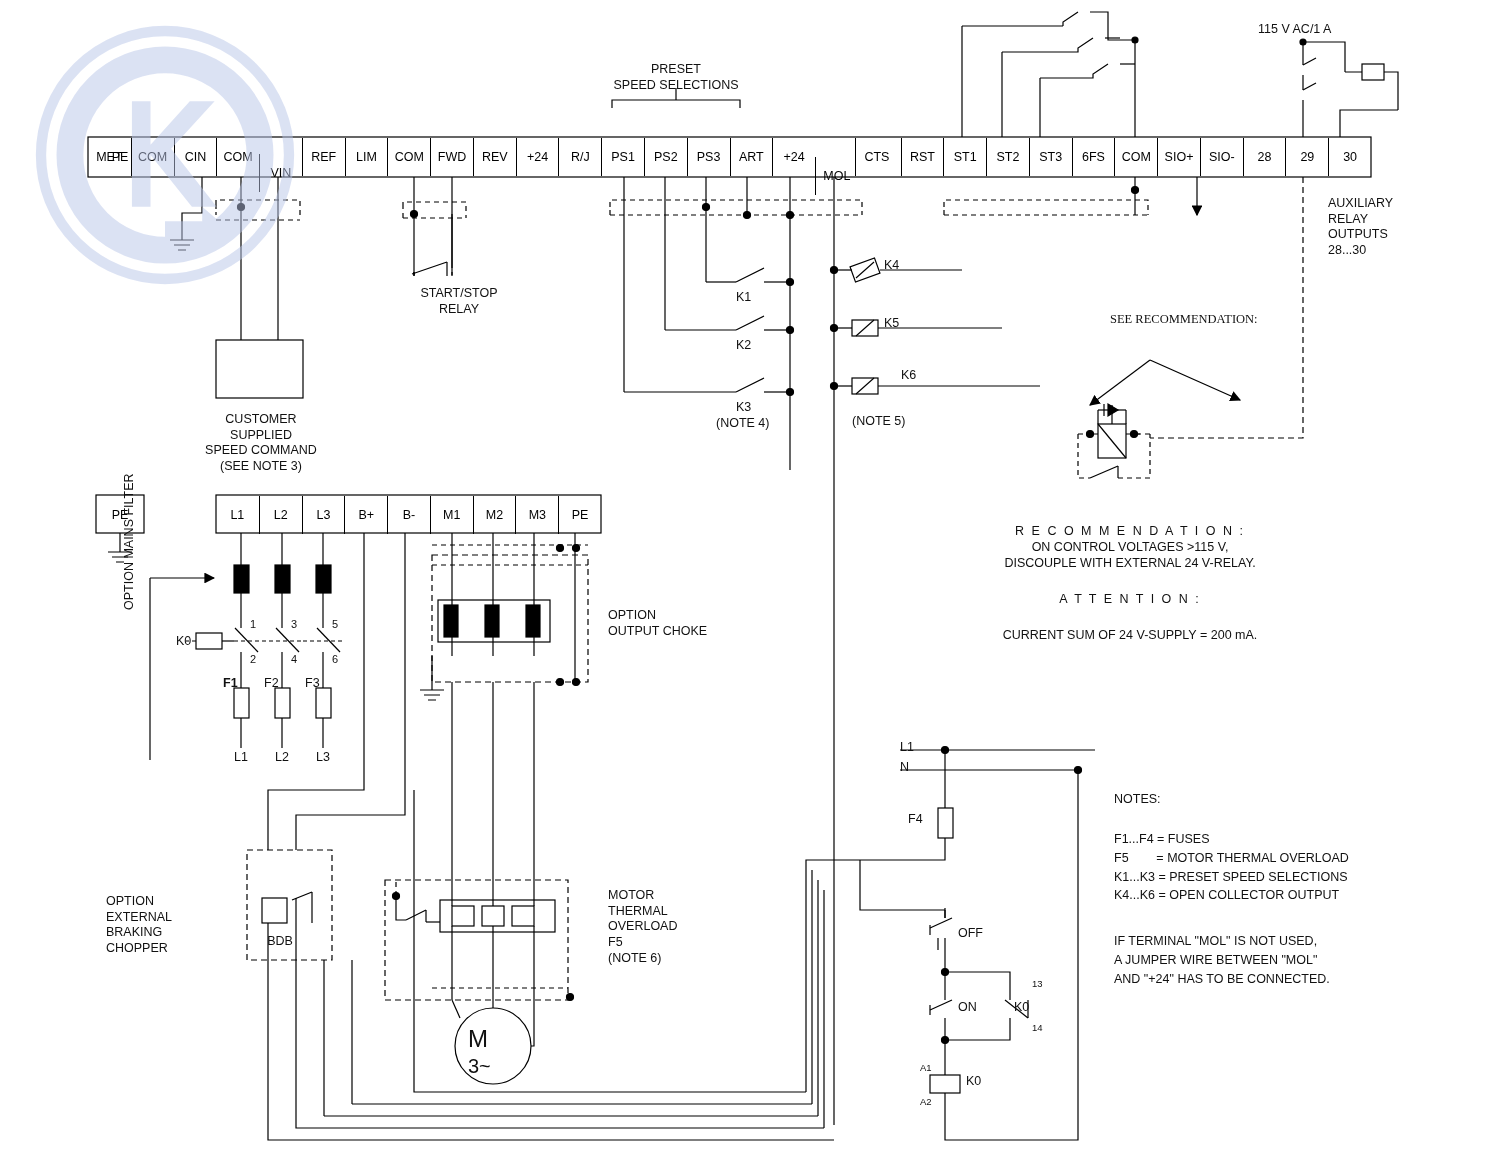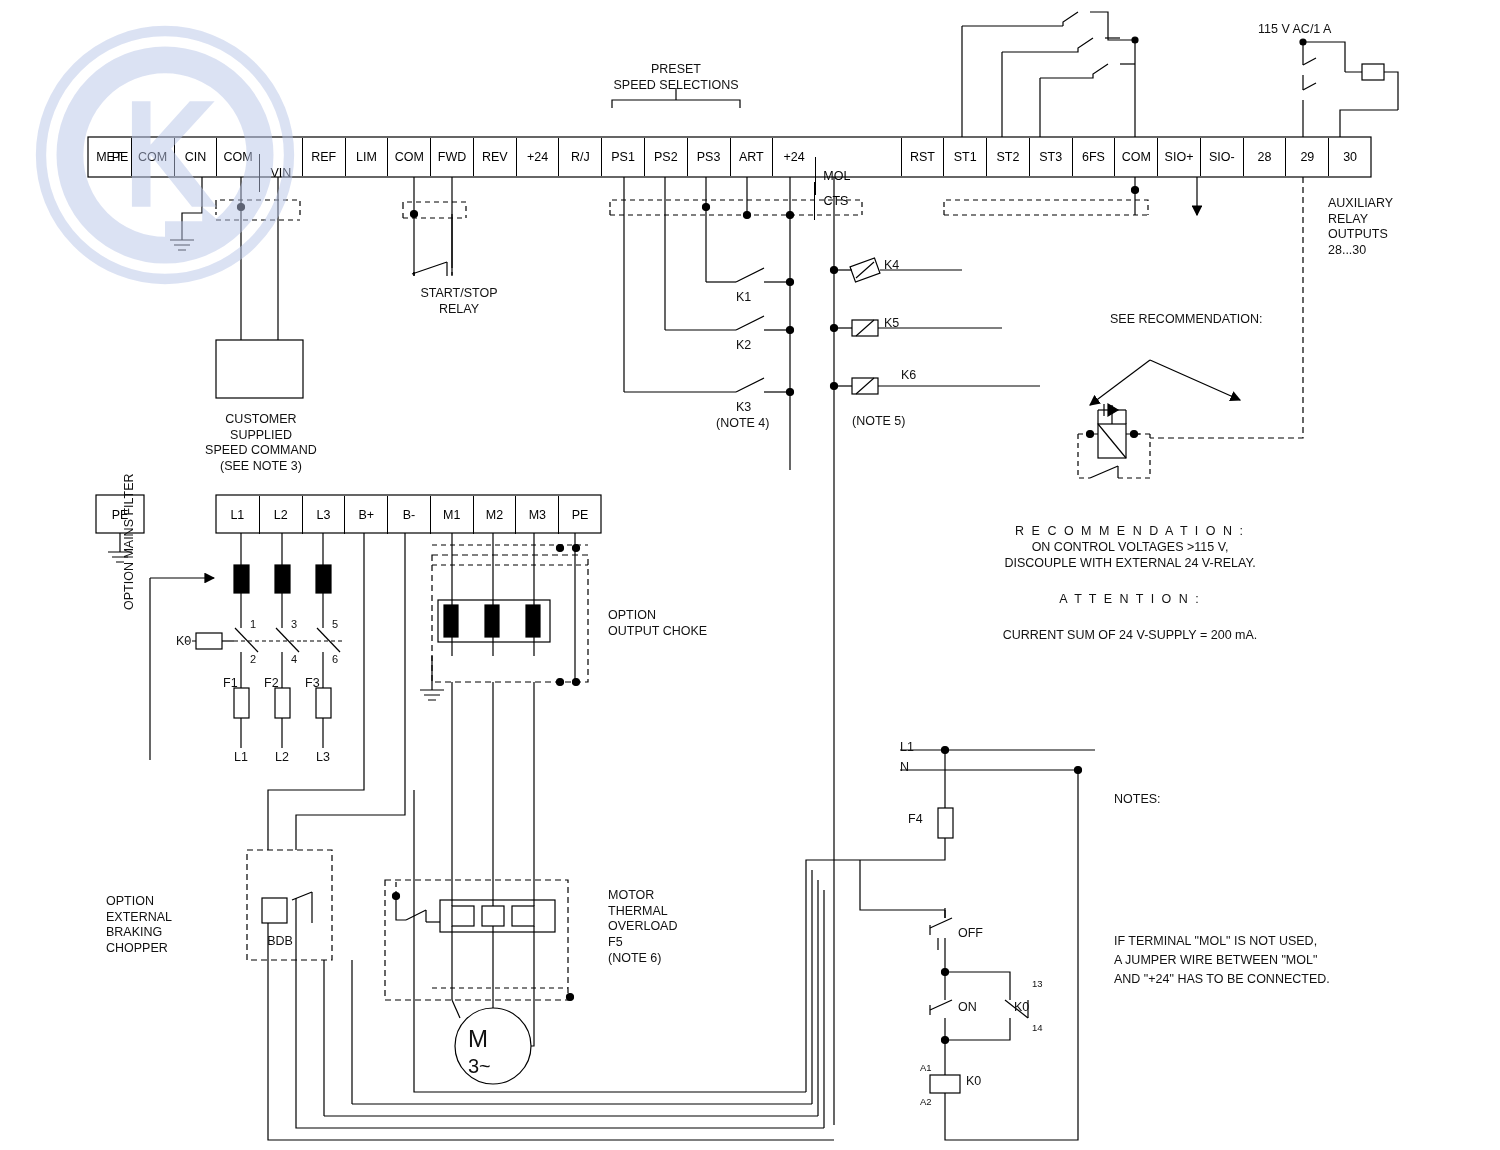--- a/index.html
+++ b/index.html
@@ -327,21 +327,21 @@
       <div class="term" style="left: 430.133px; top: 138px; width: 42.7667px;">FWD</div>
       <div class="term" style="left: 472.9px; top: 138px; width: 42.7667px;">REV</div>
       <div class="term" style="left: 515.667px; top: 138px; width: 42.7667px;">+24</div>
       <div class="term" style="left: 558.433px; top: 138px; width: 42.7667px;">R/J</div>
       <div class="term" style="left: 601.2px; top: 138px; width: 42.7667px;">PS1</div>
       <div class="term" style="left: 643.967px; top: 138px; width: 42.7667px;">PS2</div>
       <div class="term" style="left: 686.733px; top: 138px; width: 42.7667px;">PS3</div>
       <div class="term" style="left: 729.5px; top: 138px; width: 42.7667px;">ART</div>
       <div class="term" style="left: 772.267px; top: 138px; width: 42.7667px;">+24</div>
       <div class="term" style="left: 815.033px; top: 138px; width: 42.7667px; margin-top: 19px;">MOL</div>
-      <div class="term" style="left: 814px; top: 138px; width: 42.7667px; margin-top: 44px;">CTS</div>
+      <div class="term" style="left: 855px; top: 138px; width: 42.7667px;">CTS</div>
       <div class="term" style="left: 900.567px; top: 138px; width: 42.7667px;">RST</div>
       <div class="term" style="left: 943.333px; top: 138px; width: 42.7667px;">ST1</div>
       <div class="term" style="left: 986.1px; top: 138px; width: 42.7667px;">ST2</div>
       <div class="term" style="left: 1028.87px; top: 138px; width: 42.7667px;">ST3</div>
       <div class="term" style="left: 1071.63px; top: 138px; width: 42.7667px;">6FS</div>
       <div class="term" style="left: 1114.4px; top: 138px; width: 42.7667px;">COM</div>
       <div class="term" style="left: 1157.17px; top: 138px; width: 42.7667px;">SIO+</div>
       <div class="term" style="left: 1199.93px; top: 138px; width: 42.7667px;">SIO-</div>
       <div class="term" style="left: 1242.7px; top: 138px; width: 42.7667px;">28</div>
       <div class="term" style="left: 1285.47px; top: 138px; width: 42.7667px;">29</div>
@@ -380,36 +380,36 @@
 
   <div class="lbl" style="left:736px;top:290px;">K1</div>
   <div class="lbl" style="left:736px;top:338px;">K2</div>
   <div class="lbl" style="left:736px;top:400px;">K3</div>
   <div class="lbl" style="left:716px;top:416px;">(NOTE 4)</div>
   <div class="lbl" style="left:884px;top:258px;">K4</div>
   <div class="lbl" style="left:884px;top:316px;">K5</div>
   <div class="lbl" style="left:901px;top:368px;">K6</div>
   <div class="lbl" style="left:852px;top:414px;">(NOTE 5)</div>
 
-  <div class="lbl" style="left:1110px;top:312px;">SEE RECOMMENDATION:</div>
+  <div class="lbl" style="left:1110px;top:312px;font-family:Liberation Serif, serif;">SEE RECOMMENDATION:</div>
   <div class="lbl c sp" style="left:930px;top:524px;width:400px;">R E C O M M E N D A T I O N :</div>
   <div class="lbl c" style="left:930px;top:540px;width:400px;">ON CONTROL VOLTAGES &gt;115 V,
 DISCOUPLE WITH EXTERNAL 24 V-RELAY.</div>
   <div class="lbl c sp" style="left:930px;top:592px;width:400px;">A T T E N T I O N :</div>
   <div class="lbl c" style="left:930px;top:628px;width:400px;">CURRENT SUM OF 24 V-SUPPLY = 200 mA.</div>
 
   <div class="lbl" style="left:122px;top:610px;transform:rotate(-90deg);transform-origin:left top;">OPTION MAINS FILTER</div>
   <div class="lbl" style="left:176px;top:634px;">K0</div>
   <div class="lbl sm" style="left:250px;top:618px;">1</div>
   <div class="lbl sm" style="left:250px;top:653px;">2</div>
   <div class="lbl sm" style="left:291px;top:618px;">3</div>
   <div class="lbl sm" style="left:291px;top:653px;">4</div>
   <div class="lbl sm" style="left:332px;top:618px;">5</div>
   <div class="lbl sm" style="left:332px;top:653px;">6</div>
-  <div class="lbl" style="left:223px;top:676px;">F1</div>
+  <div class="lbl" style="left:223px;top:676px;font-weight:bold;">F1</div>
   <div class="lbl" style="left:264px;top:676px;">F2</div>
   <div class="lbl" style="left:305px;top:676px;">F3</div>
   <div class="lbl c" style="left:220px;top:750px;width:42px;">L1</div>
   <div class="lbl c" style="left:261px;top:750px;width:42px;">L2</div>
   <div class="lbl c" style="left:302px;top:750px;width:42px;">L3</div>
 
   <div class="lbl" style="left:608px;top:608px;">OPTION
 OUTPUT CHOKE</div>
   <div class="lbl" style="left:106px;top:894px;">OPTION
 EXTERNAL
@@ -431,20 +431,24 @@
   <div class="lbl xs" style="left:1032px;top:1022px;text-align:center;">14</div>
   <div class="lbl" style="left:1014px;top:1000px;">K0</div>
   <div class="lbl xs" style="left:920px;top:1062px;">A1</div>
   <div class="lbl xs" style="left:920px;top:1096px;">A2</div>
   <div class="lbl" style="left:966px;top:1074px;">K0</div>
 
   <div class="lbl" style="left:468px;top:1024px;font-size:24px;">M</div>
   <div class="lbl" style="left:468px;top:1054px;font-size:20px;">3~</div>
 
   <div class="lbl" style="left:1114px;top:792px;">NOTES:</div>
+  <div class="lbl" style="left:1114px;top:830px;line-height:1.5;">F1...F4 = FUSES
+F5        = MOTOR THERMAL OVERLOAD
+K1...K3 = PRESET SPEED SELECTIONS
+K4...K6 = OPEN COLLECTOR OUTPUT</div>
   <div class="lbl" style="left:1114px;top:932px;line-height:1.5;">IF TERMINAL "MOL" IS NOT USED,
 A JUMPER WIRE BETWEEN "MOL"
 AND "+24" HAS TO BE CONNECTED.</div>
 
   <svg class="watermark" viewBox="0 0 300 300">
     <circle cx="150" cy="150" r="120" fill="none" stroke="#b9c6e8" stroke-width="10"></circle>
     <circle cx="150" cy="150" r="92" fill="none" stroke="#b9c6e8" stroke-width="26"></circle>
     <g fill="#b9c6e8">
       <path d="M118,98 L136,98 L136,140 L174,98 L198,98 L156,144 L200,200 L176,200 L136,150 L136,200 L118,200 Z"></path>
       <path d="M150,214 L186,214 L186,200 L214,224 L186,248 L186,234 L150,234 Z"></path>

